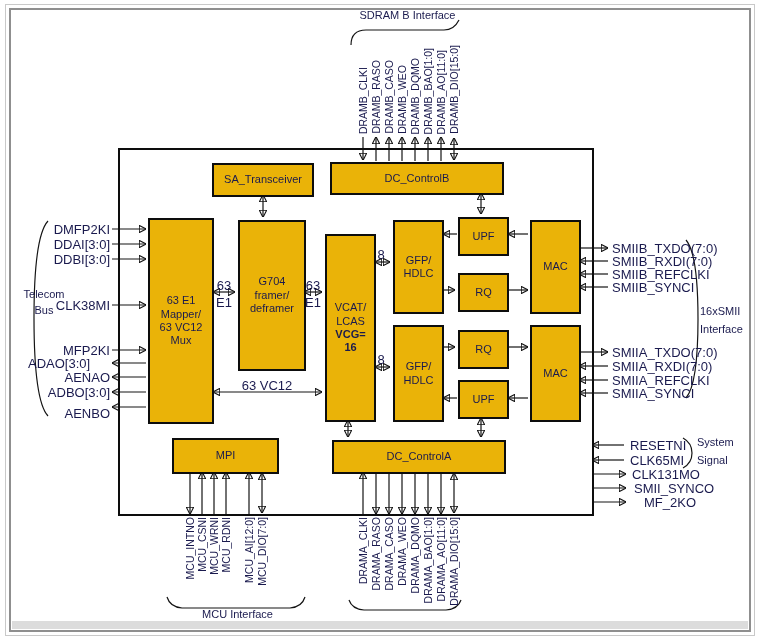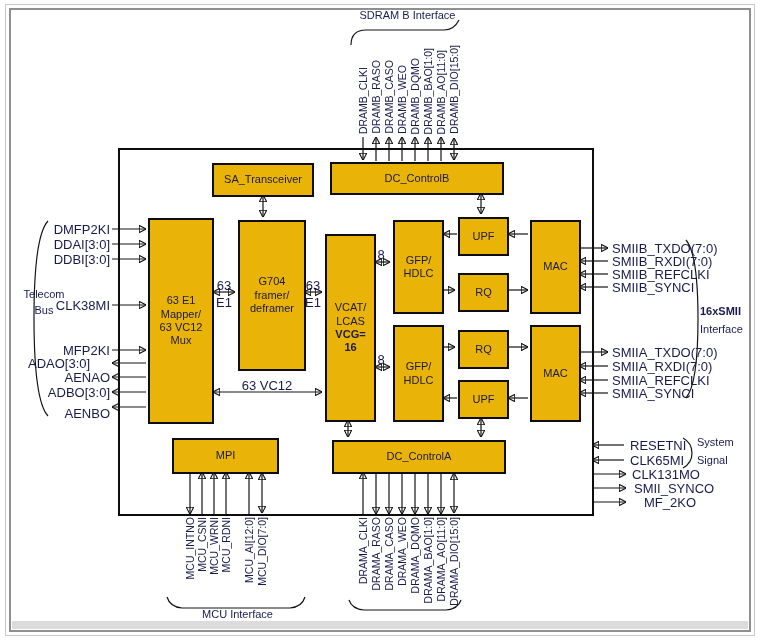--- a/index.html
+++ b/index.html
@@ -239,21 +239,21 @@
   <div class="h" style="left:28px;top:400px;width:82px;text-align:right;margin-top:6px;">AENBO</div>
 
   <div class="h" style="left:612px;top:241px;">SMIIB_TXDO(7:0)</div>
   <div class="h" style="left:612px;top:254px;">SMIIB_RXDI(7:0)</div>
   <div class="h" style="left:612px;top:267px;">SMIIB_REFCLKI</div>
   <div class="h" style="left:612px;top:280px;">SMIIB_SYNCI</div>
   <div class="h" style="left:612px;top:345px;">SMIIA_TXDO(7:0)</div>
   <div class="h" style="left:612px;top:359px;">SMIIA_RXDI(7:0)</div>
   <div class="h" style="left:612px;top:373px;">SMIIA_REFCLKI</div>
   <div class="h" style="left:612px;top:386px;">SMIIA_SYNCI</div>
-  <div class="ttl" style="left:700px;top:305px;width:55px;text-align:left;font-weight:bold;">16xSMII</div>
+  <div class="ttl" style="left:700px;top:305px;width:55px;text-align:left;">16xSMII</div>
   <div class="ttl" style="left:700px;top:323px;width:55px;text-align:left;">Interface</div>
 
   <div class="h" style="left:630px;top:438px;">RESETNI</div>
   <div class="h" style="left:630px;top:453px;">CLK65MI</div>
   <div class="h" style="left:632px;top:467px;">CLK131MO</div>
   <div class="h" style="left:634px;top:481px;">SMII_SYNCO</div>
   <div class="h" style="left:632px;top:495px;padding-left:12px;">MF_2KO</div>
   <div class="ttl" style="left:697px;top:436px;width:50px;text-align:left;">System</div>
   <div class="ttl" style="left:697px;top:454px;width:50px;text-align:left;">Signal</div>
 

